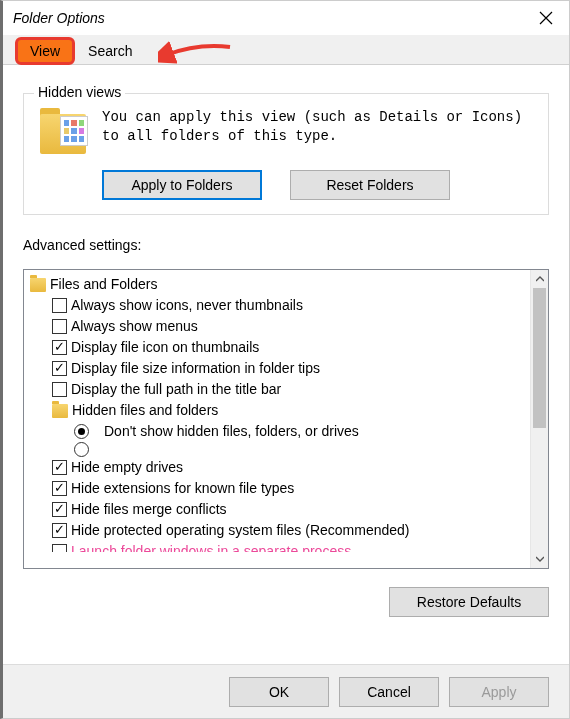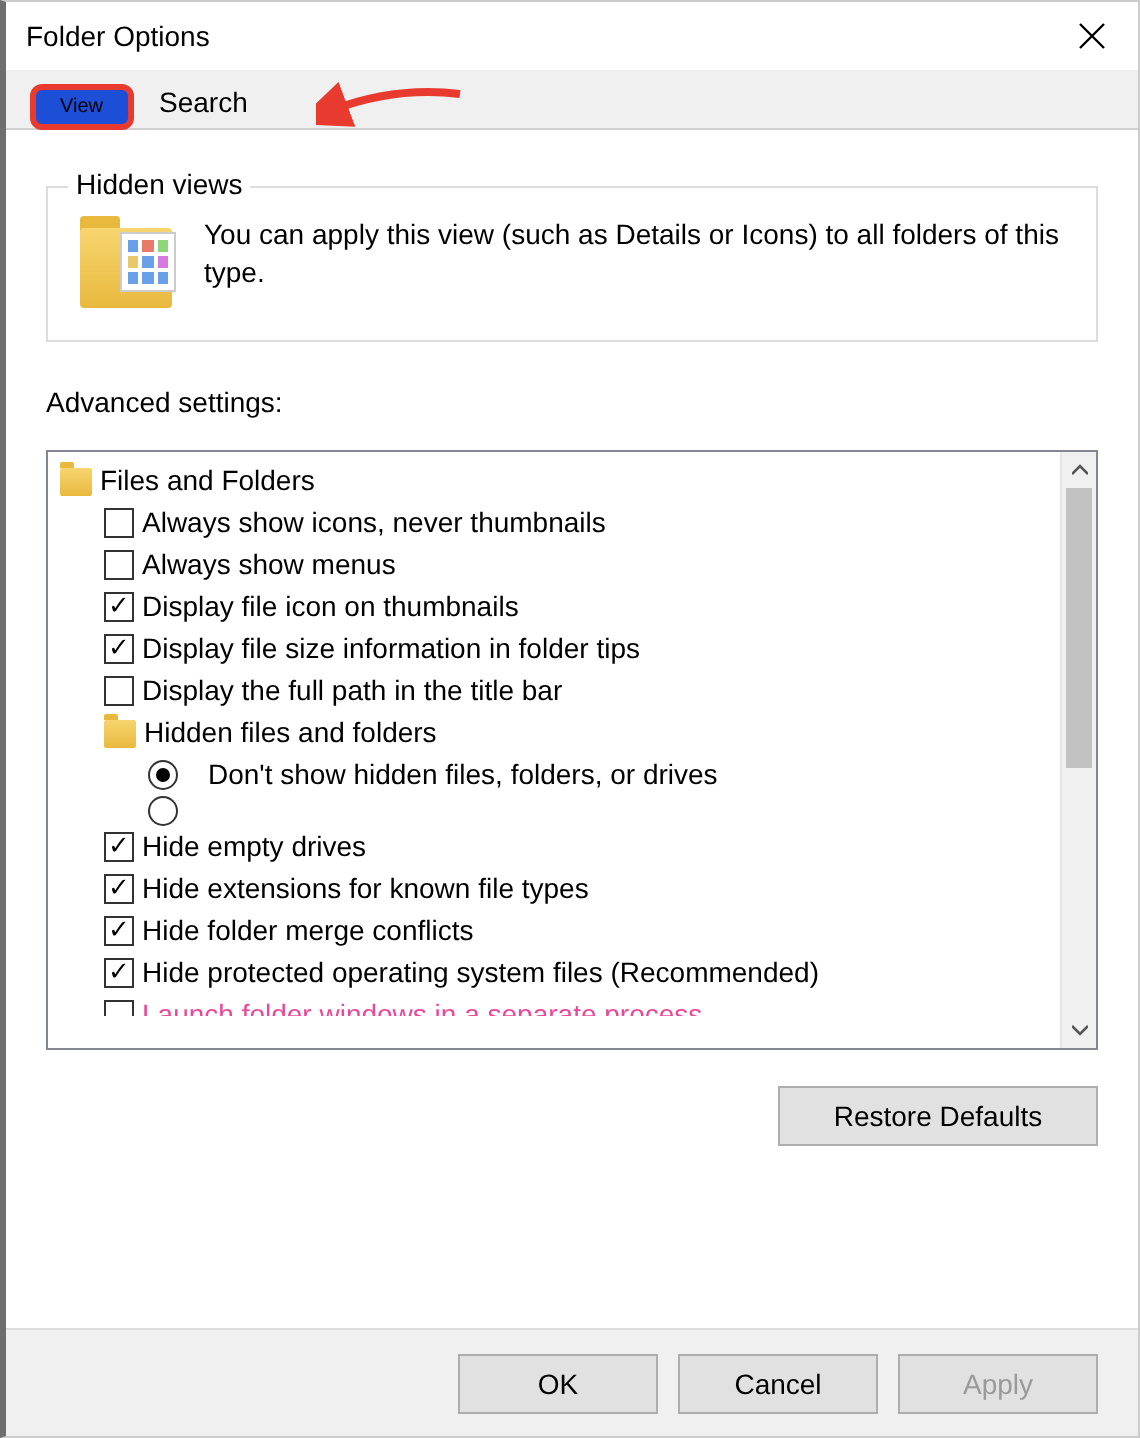--- a/index.html
+++ b/index.html
@@ -24,20 +24,21 @@
   }
   .titlebar {
     display: flex;
     justify-content: space-between;
     align-items: center;
     height: 34px;
     padding-left: 10px;
   }
   .title {
     font-size: 14px;
+    font-style: italic;
   }
   .close-btn {
     width: 46px;
     height: 34px;
     display: flex;
     align-items: center;
     justify-content: center;
     font-size: 15px;
     font-weight: 300;
   }
@@ -55,25 +56,25 @@
     padding: 5px 12px 4px 12px;
     font-size: 14px;
     color: #000;
     background: transparent;
     border: 1px solid transparent;
     cursor: default;
   }
   .tab.active {
     border: 3px solid #e83a2f;
     border-radius: 6px;
-    background: #1d4ed8;
+    background: #f97316;
     position: relative;
     top: 1px;
     padding: 3px 12px 3px 12px;
-    font-size: 10px;
+    font-size: 14px;
   }
   .arrow-annot {
     position: absolute;
     left: 155px;
     top: 6px;
     pointer-events: none;
   }
   .content {
     padding: 14px 20px 0 20px;
     background: #fff;
@@ -88,20 +89,21 @@
     position: absolute;
     top: -10px;
     left: 10px;
     background: #fff;
     padding: 0 4px;
     font-size: 14px;
   }
   .folder-views-row {
     display: flex;
     gap: 14px;
+    font-family: Liberation Mono, monospace;
   }
   .folder-icon {
     width: 50px;
     height: 48px;
     flex-shrink: 0;
     position: relative;
   }
   .folder-icon .back {
     position: absolute;
     width: 46px; height: 40px;
@@ -325,20 +327,24 @@
               <div></div>
               <div></div>
               <div></div>
               <div></div>
               <div></div>
               <div></div>
             </div>
         </div>
         <div class="fv-text">You can apply this view (such as Details or Icons) to all folders of this type.</div>
       </div>
+      <div class="fv-buttons">
+        <button class="btn highlight">Apply to Folders</button>
+        <button class="btn">Reset Folders</button>
+      </div>
     </div>
 
     <div class="adv-label">Advanced settings:</div>
 
     <div class="tree-box">
       <div class="tree-scroll">
         <div class="node indent0">
           <span class="mini-folder"></span>
           <span>Files and Folders</span>
         </div>
@@ -377,21 +383,21 @@
         <div class="node indent1">
           <span class="chk checked"></span>
           <span>Hide empty drives</span>
         </div>
         <div class="node indent1">
           <span class="chk checked"></span>
           <span>Hide extensions for known file types</span>
         </div>
         <div class="node indent1">
           <span class="chk checked"></span>
-          <span>Hide folder merge conflicts</span>
+          <span>Hide files merge conflicts</span>
         </div>
         <div class="node indent1">
           <span class="chk checked"></span>
           <span>Hide protected operating system files (Recommended)</span>
         </div>
         <div class="node indent1 cutoff">
           <span class="chk"></span>
           <span>Launch folder windows in a separate process</span>
         </div>
       </div>

